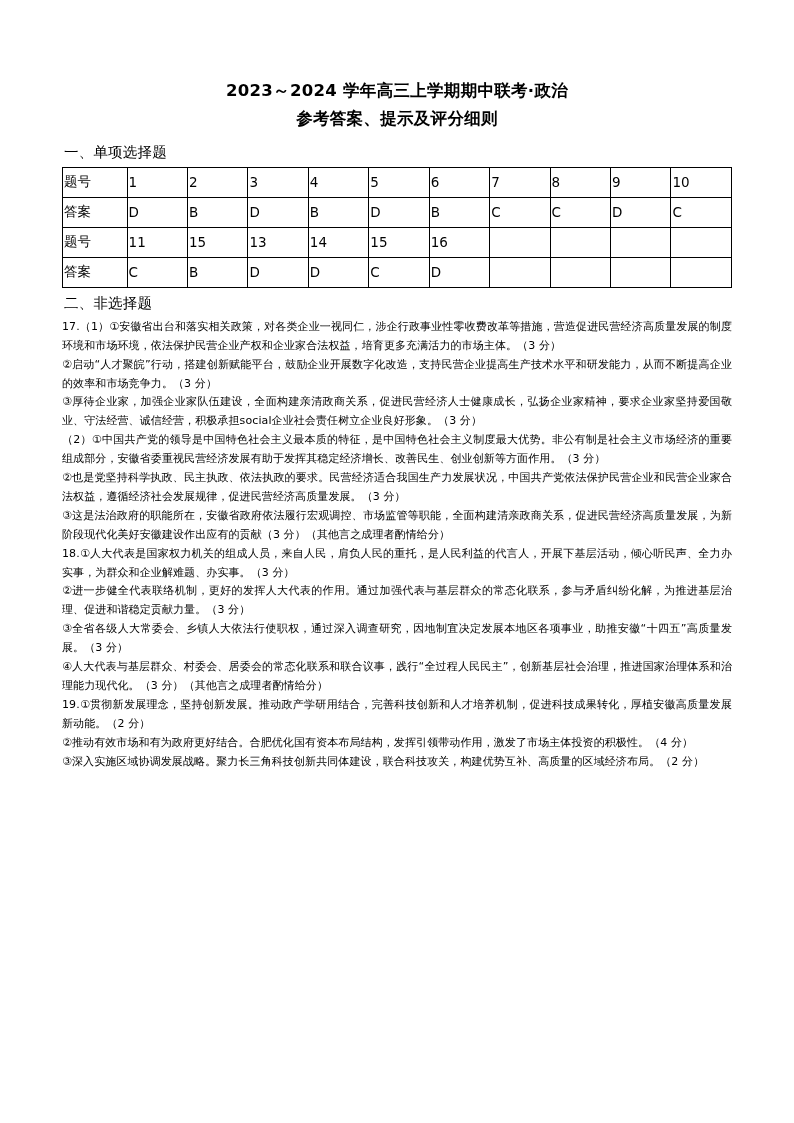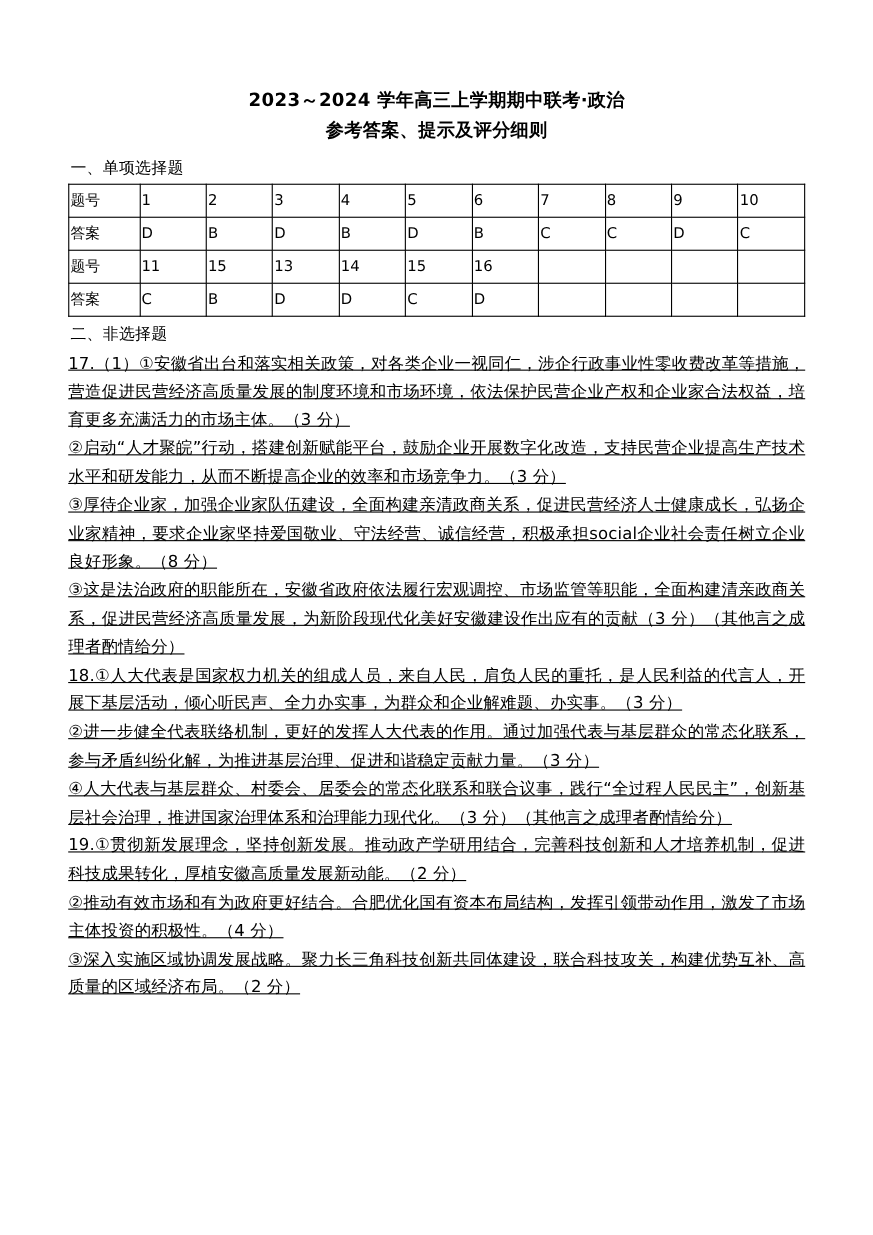--- a/index.html
+++ b/index.html
@@ -54,27 +54,26 @@
     text-align: left;
     vertical-align: middle;
     font-size: 13.5px;
     font-family: "DejaVu Sans", "Liberation Sans", sans-serif;
   }
   table.answers td.rowhead {
     width: 9.2%;
     font-size: 13.5px;
   }
   .para {
-    font-size: 15px;
+    font-size: 11px;
     line-height: 1.72;
     text-align: justify;
     text-justify: inter-ideograph;
     margin: 0;
     letter-spacing: 0.1px;
-    text-decoration: underline;
   }
   .body-block {
     margin-top: 4px;
   }
 </style>
 </head>
 <body>
 
 <div class="page">
 
@@ -138,23 +137,26 @@
         <td></td>
       </tr>
     </tbody>
   </table>
 
   <div class="section-heading">二、非选择题</div>
 
   <div class="body-block">
     <p class="para">17.（1）①安徽省出台和落实相关政策，对各类企业一视同仁，涉企行政事业性零收费改革等措施，营造促进民营经济高质量发展的制度环境和市场环境，依法保护民营企业产权和企业家合法权益，培育更多充满活力的市场主体。（3 分）</p>
     <p class="para">②启动“人才聚皖”行动，搭建创新赋能平台，鼓励企业开展数字化改造，支持民营企业提高生产技术水平和研发能力，从而不断提高企业的效率和市场竞争力。（3 分）</p>
-    <p class="para">③厚待企业家，加强企业家队伍建设，全面构建亲清政商关系，促进民营经济人士健康成长，弘扬企业家精神，要求企业家坚持爱国敬业、守法经营、诚信经营，积极承担social企业社会责任树立企业良好形象。（8 分）</p>
+    <p class="para">③厚待企业家，加强企业家队伍建设，全面构建亲清政商关系，促进民营经济人士健康成长，弘扬企业家精神，要求企业家坚持爱国敬业、守法经营、诚信经营，积极承担social企业社会责任树立企业良好形象。（3 分）</p>
+    <p class="para">（2）①中国共产党的领导是中国特色社会主义最本质的特征，是中国特色社会主义制度最大优势。非公有制是社会主义市场经济的重要组成部分，安徽省委重视民营经济发展有助于发挥其稳定经济增长、改善民生、创业创新等方面作用。（3 分）</p>
+    <p class="para">②也是党坚持科学执政、民主执政、依法执政的要求。民营经济适合我国生产力发展状况，中国共产党依法保护民营企业和民营企业家合法权益，遵循经济社会发展规律，促进民营经济高质量发展。（3 分）</p>
     <p class="para">③这是法治政府的职能所在，安徽省政府依法履行宏观调控、市场监管等职能，全面构建清亲政商关系，促进民营经济高质量发展，为新阶段现代化美好安徽建设作出应有的贡献（3 分）（其他言之成理者酌情给分）</p>
     <p class="para">18.①人大代表是国家权力机关的组成人员，来自人民，肩负人民的重托，是人民利益的代言人，开展下基层活动，倾心听民声、全力办实事，为群众和企业解难题、办实事。（3 分）</p>
     <p class="para">②进一步健全代表联络机制，更好的发挥人大代表的作用。通过加强代表与基层群众的常态化联系，参与矛盾纠纷化解，为推进基层治理、促进和谐稳定贡献力量。（3 分）</p>
+    <p class="para">③全省各级人大常委会、乡镇人大依法行使职权，通过深入调查研究，因地制宜决定发展本地区各项事业，助推安徽“十四五”高质量发展。（3 分）</p>
     <p class="para">④人大代表与基层群众、村委会、居委会的常态化联系和联合议事，践行“全过程人民民主”，创新基层社会治理，推进国家治理体系和治理能力现代化。（3 分）（其他言之成理者酌情给分）</p>
     <p class="para">19.①贯彻新发展理念，坚持创新发展。推动政产学研用结合，完善科技创新和人才培养机制，促进科技成果转化，厚植安徽高质量发展新动能。（2 分）</p>
     <p class="para">②推动有效市场和有为政府更好结合。合肥优化国有资本布局结构，发挥引领带动作用，激发了市场主体投资的积极性。（4 分）</p>
     <p class="para">③深入实施区域协调发展战略。聚力长三角科技创新共同体建设，联合科技攻关，构建优势互补、高质量的区域经济布局。（2 分）</p>
   </div>
 
 </div>
 
 </body></html>

